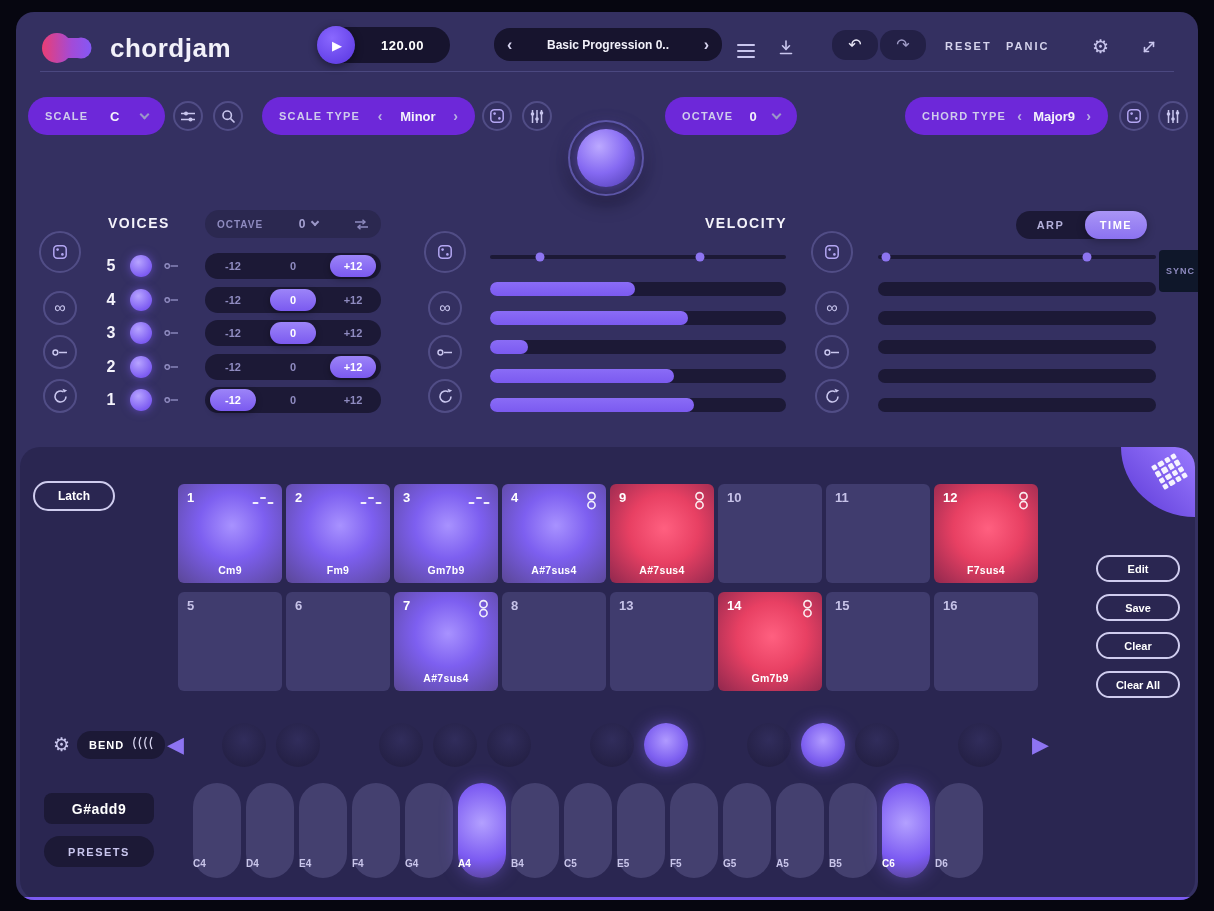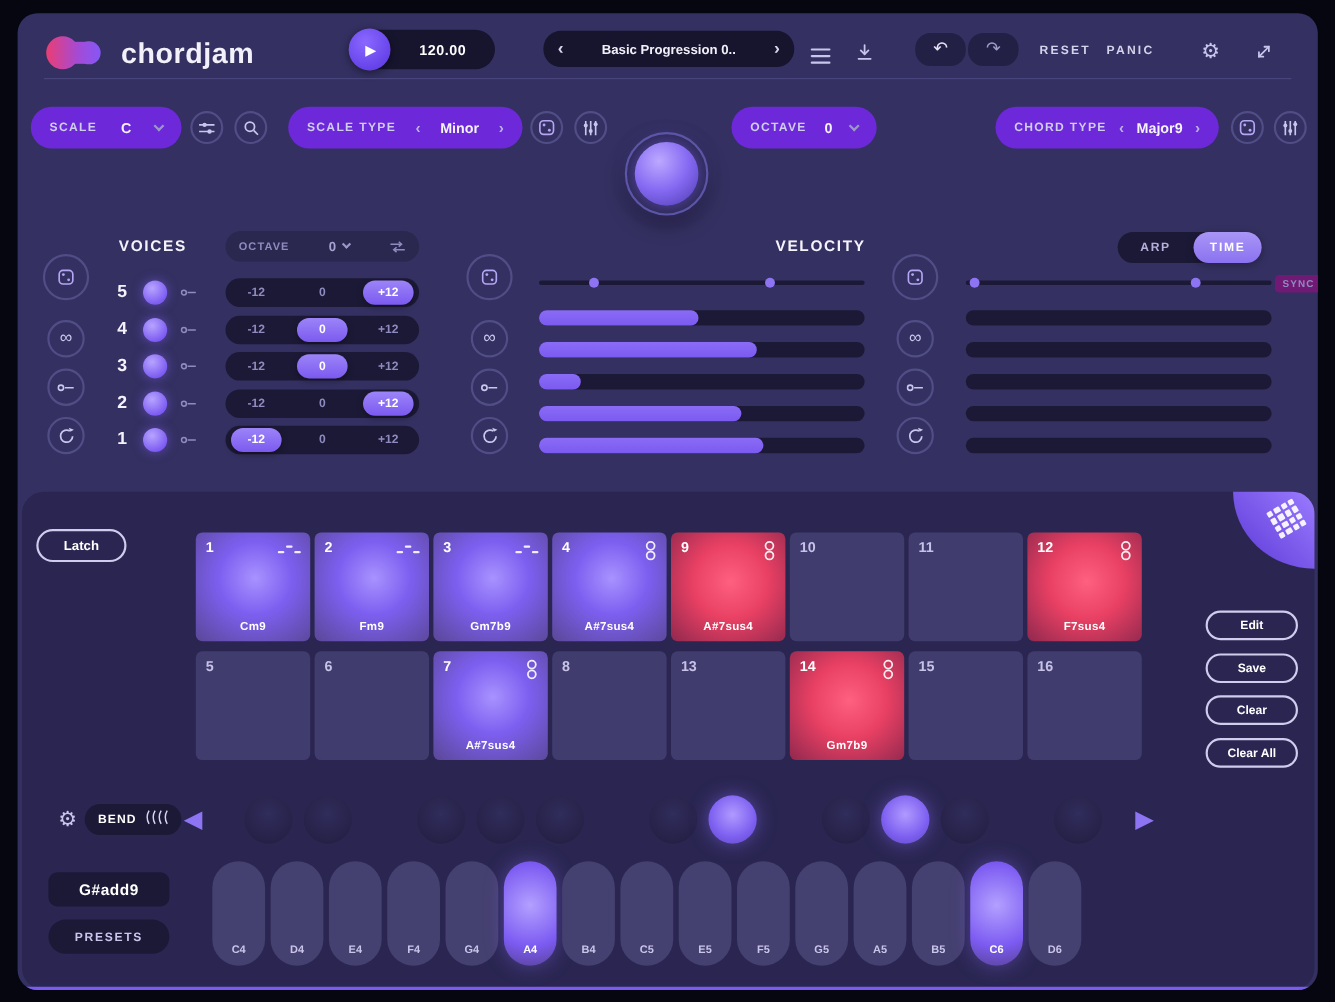--- a/index.html
+++ b/index.html
@@ -93,21 +93,21 @@
   #time-bars { position:absolute; left:862px; top:270px; }
   .hbar { height:14px; background:#1c1936; border-radius:7px; margin-bottom:15px; cursor:pointer; }
   .hfill { height:100%; border-radius:7px; background:linear-gradient(180deg,#8a6cf6,#7b5af0); }
   .arptime { position:absolute; left:1000px; top:199px; width:131px; height:28px; border-radius:14px;
              background:#1c1936; display:flex; align-items:center; }
   .at-arp { flex:1; text-align:center; font-size:11px; font-weight:bold; letter-spacing:1.5px; color:#b4b0da; cursor:pointer; }
   .at-time { width:62px; height:28px; border-radius:14px; background:linear-gradient(180deg,#a995f6,#8b72f0);
              color:#fff; font-size:11px; font-weight:bold; letter-spacing:1.5px; display:flex; align-items:center;
              justify-content:center; cursor:pointer; box-shadow:0 2px 8px rgba(0,0,0,.3); }
   .sync { position:absolute; left:1143px; top:238px; font-size:9px; font-weight:bold; letter-spacing:1px;
-          color:#8f8bc0; background:#701a75; padding:3px 7px; border-radius:4px; }
+          color:#8f8bc0; background:#0f172a; padding:16px 7px; border-radius:4px; }
 
   
   .padsec { position:absolute; left:4px; top:435px; width:1175px; height:453px; background:#2a2651; border-radius:20px; }
   .padsec::after { content:''; position:absolute; left:0; right:0; bottom:0; height:3px; background:#7c5bf2;
           border-radius:0 0 20px 20px; }
   .latch { position:absolute; left:13px; top:34px; width:82px; height:30px; border:2px solid #cfccee;
           border-radius:16px; color:#fff; font-size:12px; font-weight:bold; }
   .corner { position:absolute; right:0; top:0; width:74px; height:70px;
           background:linear-gradient(225deg,#9b7bff 0%,#6a48e0 75%); border-radius:0 20px 0 100%; cursor:pointer; }
   .corner-grid { position:absolute; right:12px; top:11px; width:27px; height:27px; display:grid;
@@ -138,21 +138,21 @@
           box-shadow:0 0 16px rgba(138,108,255,.5); }
   .chordbox { position:absolute; left:24px; top:346px; width:110px; height:31px; background:#1c1936; border-radius:8px;
           display:flex; align-items:center; justify-content:center; font-size:14px; font-weight:bold; color:#fff;
           letter-spacing:.5px; }
   .presetsbtn { position:absolute; left:24px; top:389px; width:110px; height:31px; background:#1c1936;
           border-radius:16px; color:#c9c6ee; font-size:11px; font-weight:bold; letter-spacing:1.5px; }
   #key-row { position:absolute; left:173px; top:336px; display:flex; gap:5px; }
   .key { position:relative; width:48px; height:95px; border-radius:24px; background:#44406f; cursor:pointer; }
   .key.active { background:radial-gradient(circle at 50% 42%, #b3a0ff, #7c5bf2 62%, #584399);
           box-shadow:0 0 18px rgba(140,110,255,.4); }
-  .klabel { position:absolute; bottom:9px; width:100%; text-align:center; font-size:10px; font-weight:bold; color:#c9c5ea; }
+  .klabel { position:absolute; bottom:9px; width:100%; text-align:left; font-size:10px; font-weight:bold; color:#c9c5ea; }
   .key.active .klabel { color:#fff; }
 </style>
 </head>
 <body>
 
 <div class="app">
 
   <div class="logo-wrap">
     <svg width="58" height="36" viewBox="0 0 58 36">
       <defs>

